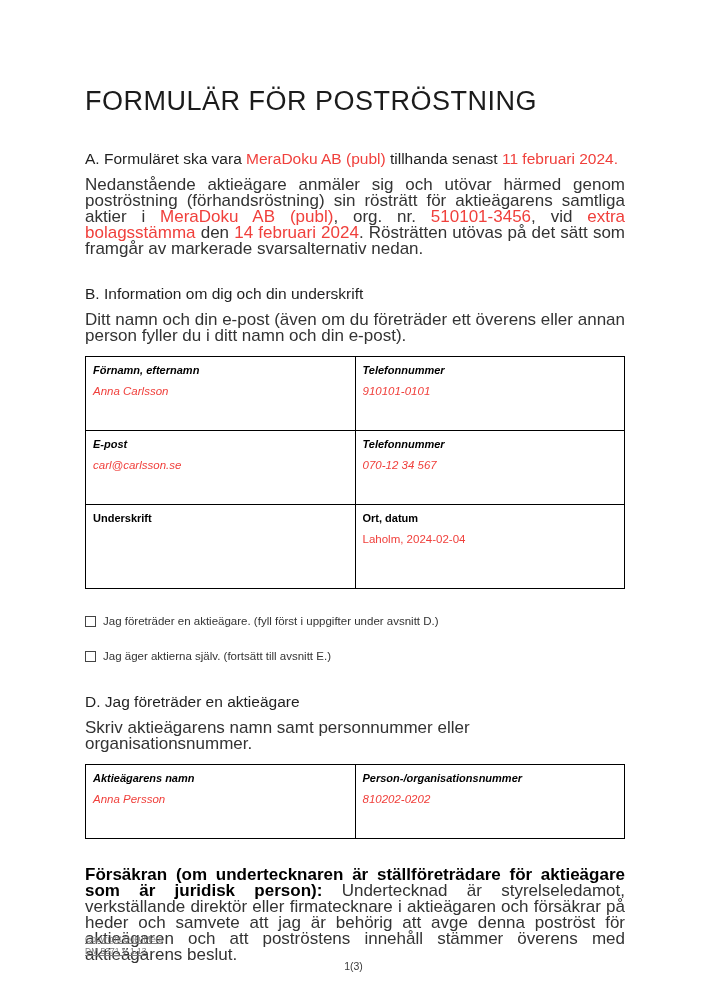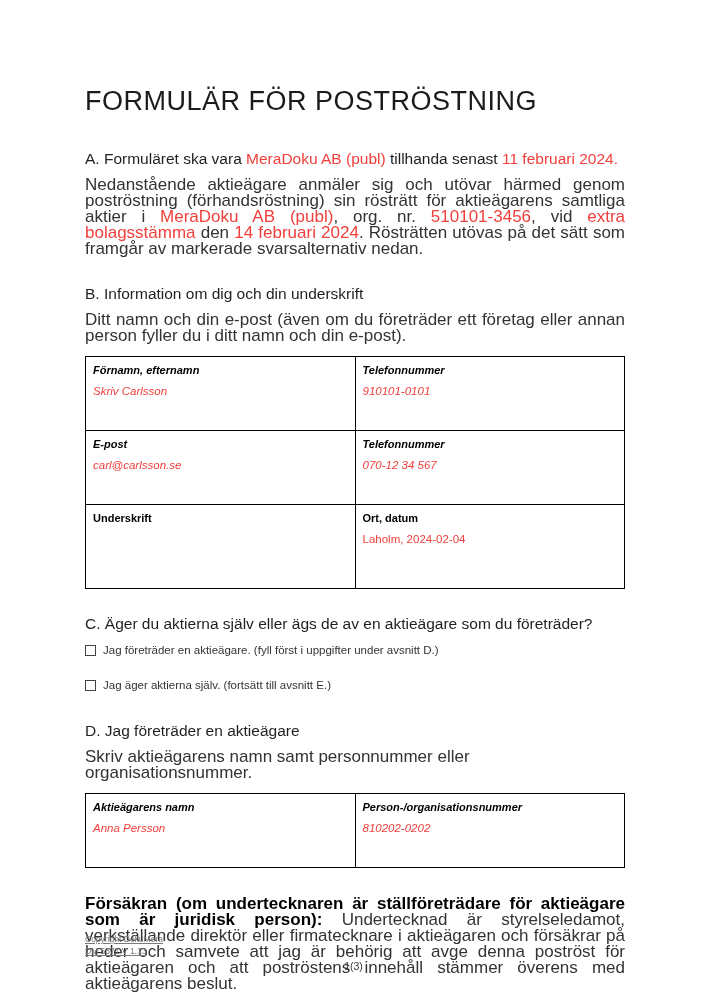--- a/index.html
+++ b/index.html
@@ -70,27 +70,27 @@
 
   <h1 class="doc-title">FORMULÄR FÖR POSTRÖSTNING</h1>
 
   <div class="sec gap-a">
     <div class="sec-heading"><span>A. Formuläret ska vara </span><span class="red">MeraDoku AB (publ)</span><span> tillhanda senast </span><span class="red">11 februari 2024.</span></div>
     <p class="para"><span>Nedanstående aktieägare anmäler sig och utövar härmed genom poströstning (förhandsröstning) sin rösträtt för aktieägarens samtliga aktier i </span><span class="red">MeraDoku AB (publ)</span><span>, org. nr. </span><span class="red">510101-3456</span><span>, vid </span><span class="red">extra bolagsstämma</span><span> den </span><span class="red">14 februari 2024</span><span>. Rösträtten utövas på det sätt som framgår av markerade svarsalternativ nedan.</span></p>
   </div>
 
   <div class="sec sec-b">
     <div class="sec-heading">B. Information om dig och din underskrift</div>
-    <p class="para">Ditt namn och din e-post (även om du företräder ett företag eller annan person fyller du i ditt namn och din e-post).</p>
+    <p class="para">Ditt namn och din e-post (även om du företräder ett överens eller annan person fyller du i ditt namn och din e-post).</p>
     <table class="form-table">
       <tbody>
         <tr class="row-std">
           <td>
             <div class="cell-label">Förnamn, efternamn</div>
-            <div class="cell-value red">Skriv Carlsson</div>
+            <div class="cell-value red">Anna Carlsson</div>
           </td>
           <td>
             <div class="cell-label">Telefonnummer</div>
             <div class="cell-value red">910101-0101</div>
           </td>
         </tr>
         <tr class="row-std">
           <td>
             <div class="cell-label">E-post</div>
             <div class="cell-value red">carl@carlsson.se</div>
@@ -108,21 +108,20 @@
           <td>
             <div class="cell-label">Ort, datum</div>
             <div class="cell-value red">Laholm, 2024-02-04</div>
           </td>
         </tr>
       </tbody>
     </table>
   </div>
 
   <div class="sec sec-c">
-    <div class="sec-heading">C. Äger du aktierna själv eller ägs de av en aktieägare som du företräder?</div>
     <div class="check-line">
       <span class="checkbox"></span>
       <span>Jag företräder en aktieägare. (fyll först i uppgifter under avsnitt D.)</span>
     </div>
     <div class="check-line">
       <span class="checkbox"></span>
       <span>Jag äger aktierna själv. (fortsätt till avsnitt E.)</span>
     </div>
   </div>
 

